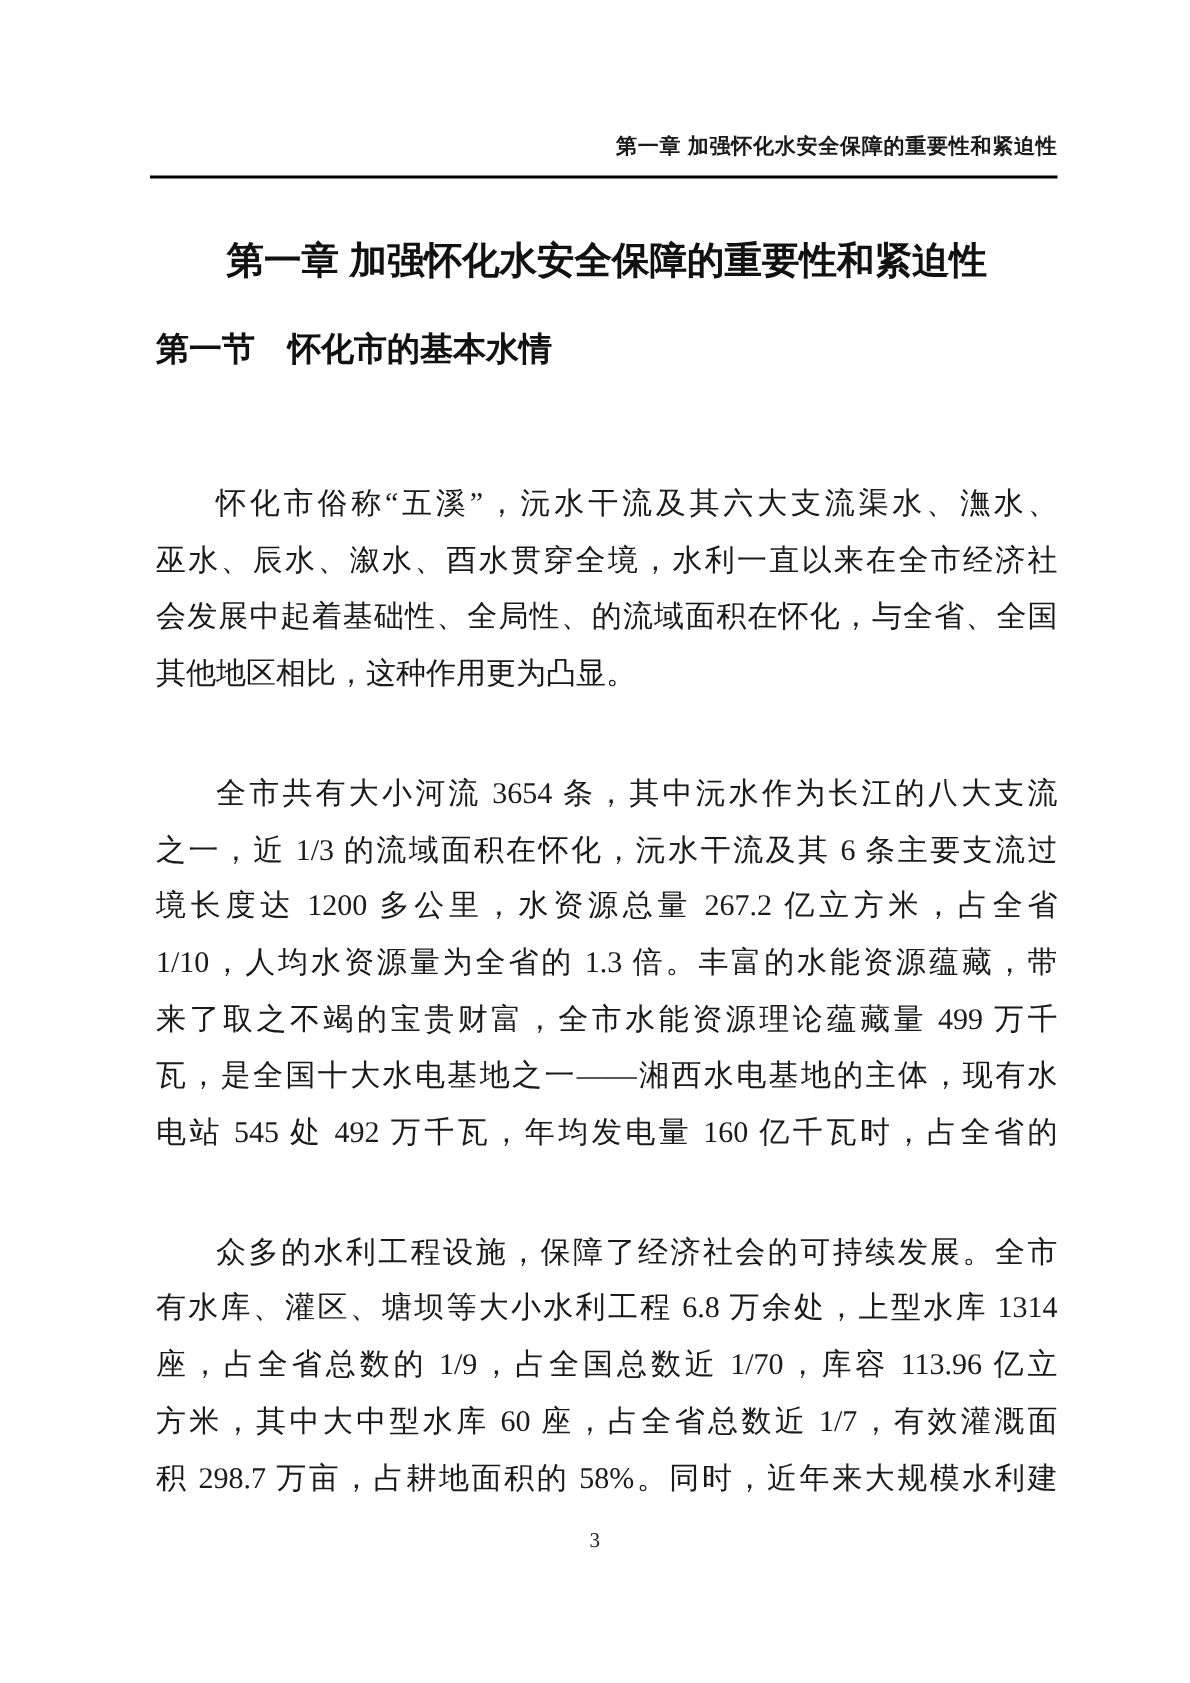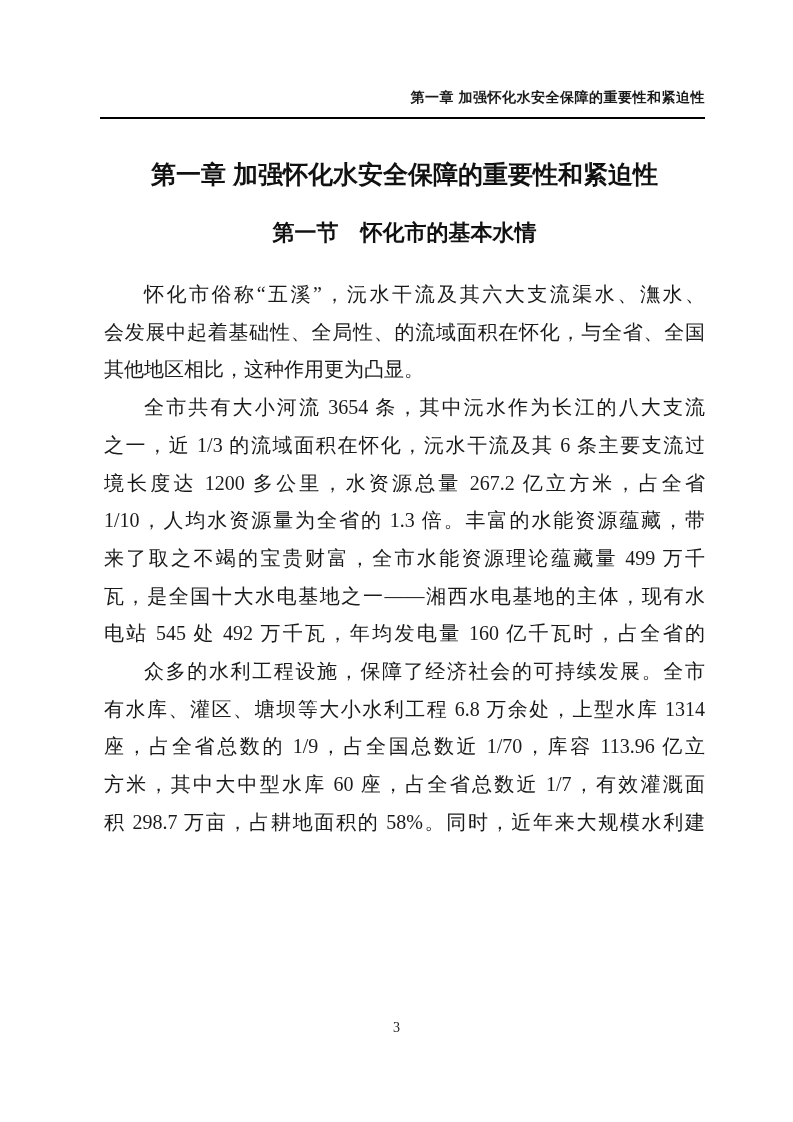--- a/index.html
+++ b/index.html
@@ -48,21 +48,21 @@
     font-size: 25px;
     line-height: 36px;
     color: #111111;
   }
   .section-title {
     position: absolute;
     top: 218px;
     left: 104px;
     width: 601px;
     margin: 0;
-    text-align: center;
+    text-align: left;
     font-family: "Liberation Serif", serif;
     font-weight: bold;
     font-size: 22px;
     line-height: 30px;
     color: #111111;
   }
   .body-text {
     position: absolute;
     top: 276px;
     left: 104px;
@@ -76,20 +76,21 @@
     margin: 0;
   }
   .line {
     white-space: nowrap;
     text-align: justify;
     text-align-last: justify;
     text-justify: inter-character;
   }
   .line.first {
     text-indent: 2em;
+    margin-top: 42px;
   }
   .line.last {
     text-align: center;
     text-align-last: left;
   }
   .page-number {
     position: absolute;
     top: 1020px;
     left: 0;
     width: 793px;
@@ -103,20 +104,21 @@
 <body>
 
 <div class="page">
   <div class="running-header">第一章 加强怀化水安全保障的重要性和紧迫性</div>
   <div class="header-rule"></div>
   <h1 class="chapter-title">第一章 加强怀化水安全保障的重要性和紧迫性</h1>
   <h2 class="section-title">第一节　怀化市的基本水情</h2>
   <div class="body-text">
       <div class="paragraph">
         <div class="line first">怀化市俗称“五溪”，沅水干流及其六大支流渠水、潕水、</div>
+        <div class="line">巫水、辰水、溆水、酉水贯穿全境，水利一直以来在全市经济社</div>
         <div class="line">会发展中起着基础性、全局性、的流域面积在怀化，与全省、全国</div>
         <div class="line last">其他地区相比，这种作用更为凸显。</div>
       </div>
       <div class="paragraph">
         <div class="line first">全市共有大小河流 3654 条，其中沅水作为长江的八大支流</div>
         <div class="line">之一，近 1/3 的流域面积在怀化，沅水干流及其 6 条主要支流过</div>
         <div class="line">境长度达 1200 多公里，水资源总量 267.2 亿立方米，占全省</div>
         <div class="line">1/10，人均水资源量为全省的 1.3 倍。丰富的水能资源蕴藏，带</div>
         <div class="line">来了取之不竭的宝贵财富，全市水能资源理论蕴藏量 499 万千</div>
         <div class="line">瓦，是全国十大水电基地之一——湘西水电基地的主体，现有水</div>

